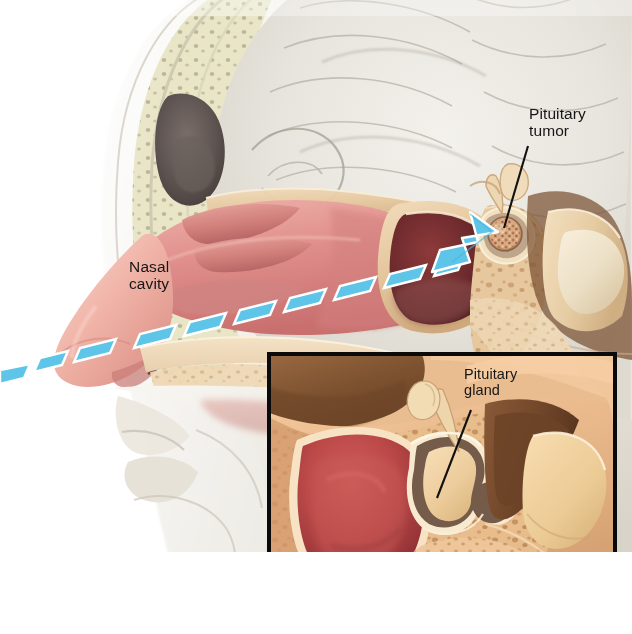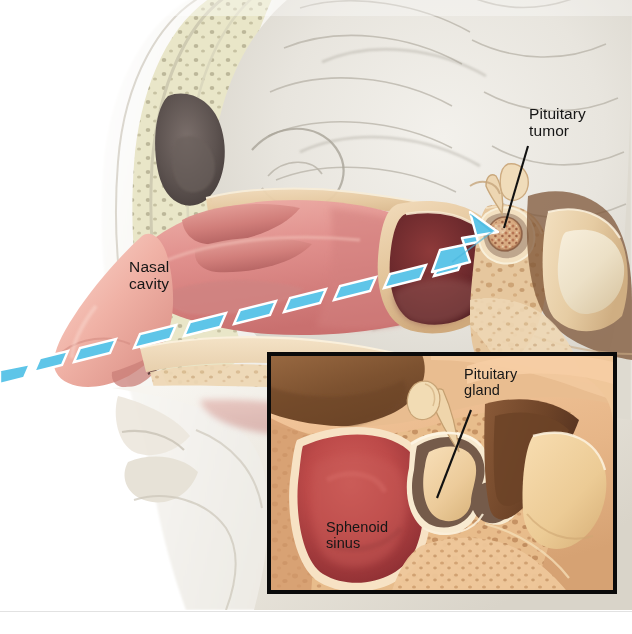--- a/index.html
+++ b/index.html
@@ -4,21 +4,21 @@
 <title>Pituitary tumor transsphenoidal approach</title>
 <style>
   html,body{margin:0;padding:0;background:#ffffff;}
   body{
     font-family:"Liberation Sans","DejaVu Sans",sans-serif;
     -webkit-font-smoothing:antialiased;
   }
   #stage{
     position:relative;
     width:632px;
-    height:634px;
+    height:552px;
     background:#ffffff;
     overflow:hidden;
   }
   
   #illustration{
     position:absolute;
     left:0; top:0;
     width:632px;
     height:610px;
   }
@@ -559,19 +559,17 @@
       </g>
 
       <path d="M196 28 C 240 14, 296 14, 342 28 L 342 6 C 292 -6, 238 -4, 196 10 Z" fill="#f6cda4" opacity=".9"></path>
 
       <line x1="200" y1="54" x2="166" y2="142" stroke="#111111" stroke-width="2.1"></line>
     </svg>
 
     <div class="label small" id="label-pituitary-gland" style="left:193px;top:10px;">Pituitary
 gland</div>
 
-    <div class="label small" id="label-sphenoid-sinus" style="left:55px;top:163px;">Sphenoid
-sinus</div>
   </div>
 
   <div class="divider"></div>
 
 </div>
 
 </body></html>

